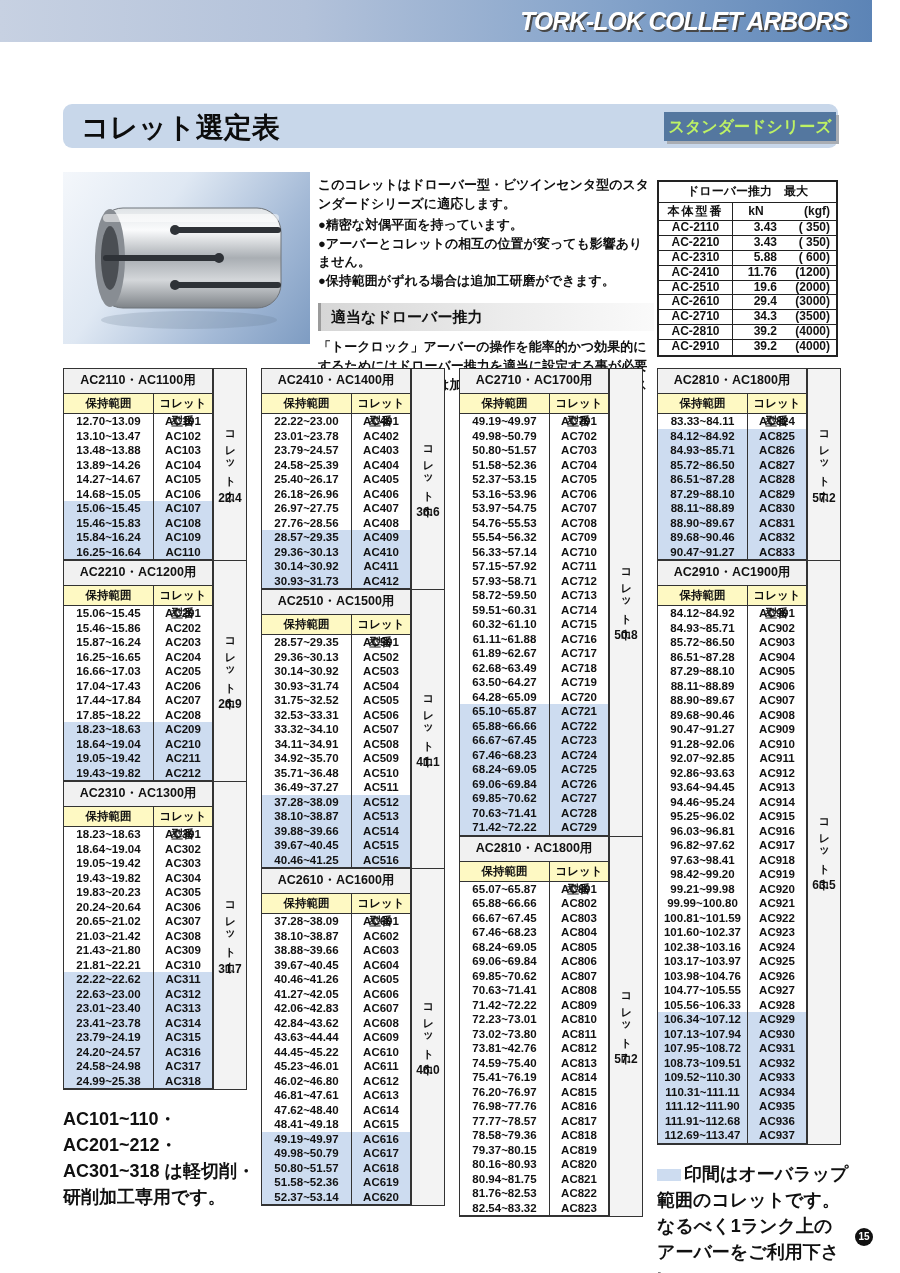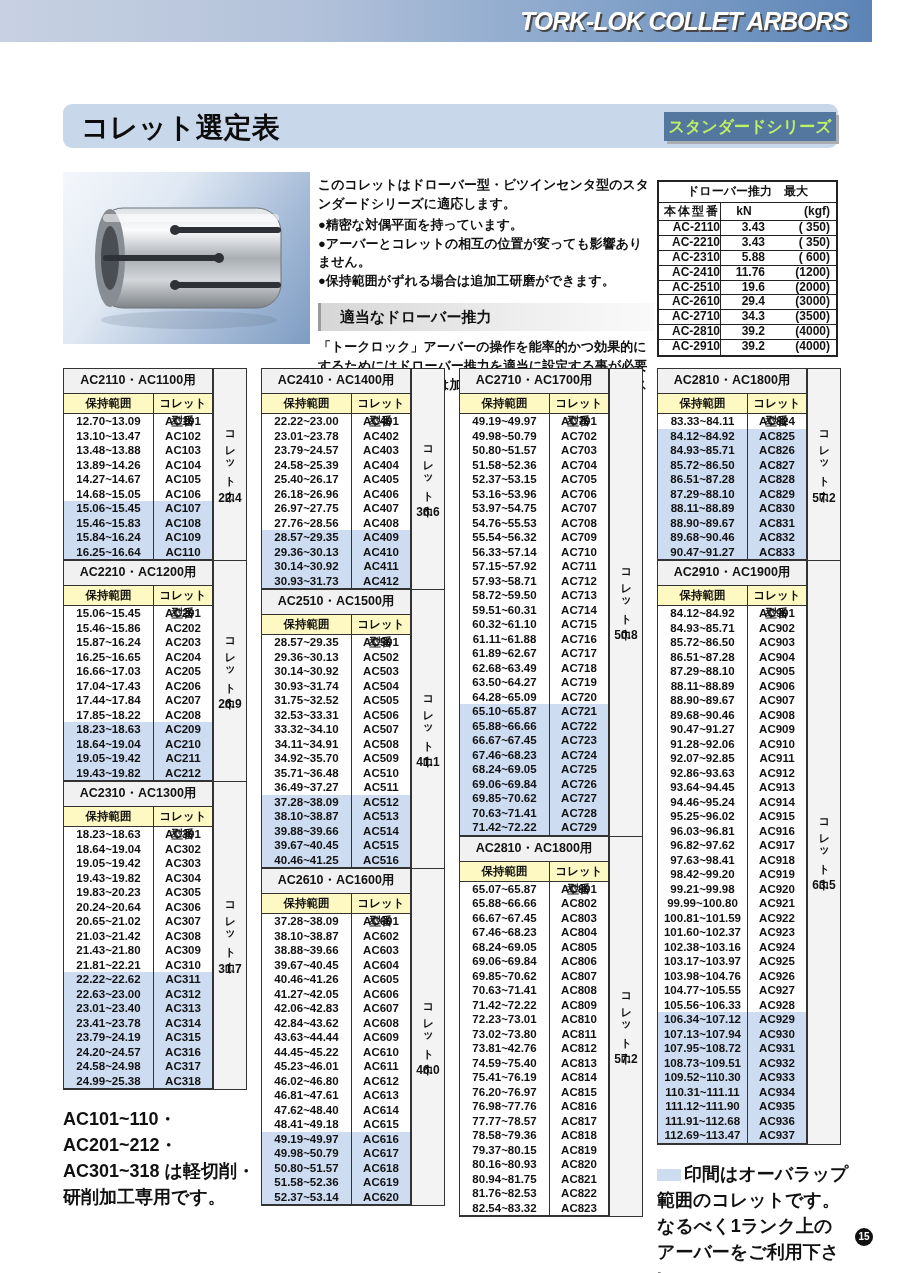--- a/index.html
+++ b/index.html
@@ -37,36 +37,36 @@
   }
   
   .photo{
     position:absolute; left:63px; top:172px; width:247px; height:172px;
     background:linear-gradient(125deg,#f4f7fb 0%,#dfe8f3 35%,#a3b9d6 72%,#7e9cc2 100%);
   }
   
   .intro{ position:absolute; left:318px; top:176px; width:336px; font-size:13px; line-height:1.45; font-weight:bold; }
   .bullets{ margin-top:2px; }
   .thrust-head{
-    margin-top:12px; padding:3px 19px;
+    margin-top:12px; padding:3px 10px;
     font-size:15px; font-weight:bold;
     background:linear-gradient(90deg,#d6d6d6 0%,#ececec 55%,#fafafa 100%);
     border-left:3px solid #9b9b9b;
   }
   .thrust-text{ margin-top:7px; }
   
   .thrust-table{
     position:absolute; left:657px; top:180px; width:181px;
     border:2px solid #222; background:#fff;
     font-size:12px; font-weight:bold;
   }
   .tt-title{ height:21px; line-height:19px; text-align:center; border-bottom:1px solid #222; }
   .tt-head{ display:flex; height:18px; line-height:16px; border-bottom:1px solid #222; }
   .tt-head .tt-model{ letter-spacing:2px; }
-  .tt-model{ width:62px; border-right:1px solid #222; text-align:right; }
+  .tt-model{ width:74px; border-right:1px solid #222; text-align:center; }
   .tt-kn{ width:46px; text-align:center; }
   .tt-kgf{ flex:1; text-align:right; padding-right:6px; }
   .tt-row{ display:flex; height:14.9px; line-height:13.8px; border-bottom:1px solid #222; }
   .tt-row:last-child{ border-bottom:none; }
   .tt-row .tt-kn{ text-align:right; padding-right:2px; }
   
   .sel-col{ position:absolute; top:368px; width:188px; }
   .c1{ left:63px; } .c2{ left:261px; } .c3{ left:459px; } .c4{ left:657px; }
   .sel-block{ display:flex; align-items:stretch; }
   .sel-table{ width:150px; border:1.5px solid #333; border-bottom-width:2px; background:#fff; }

